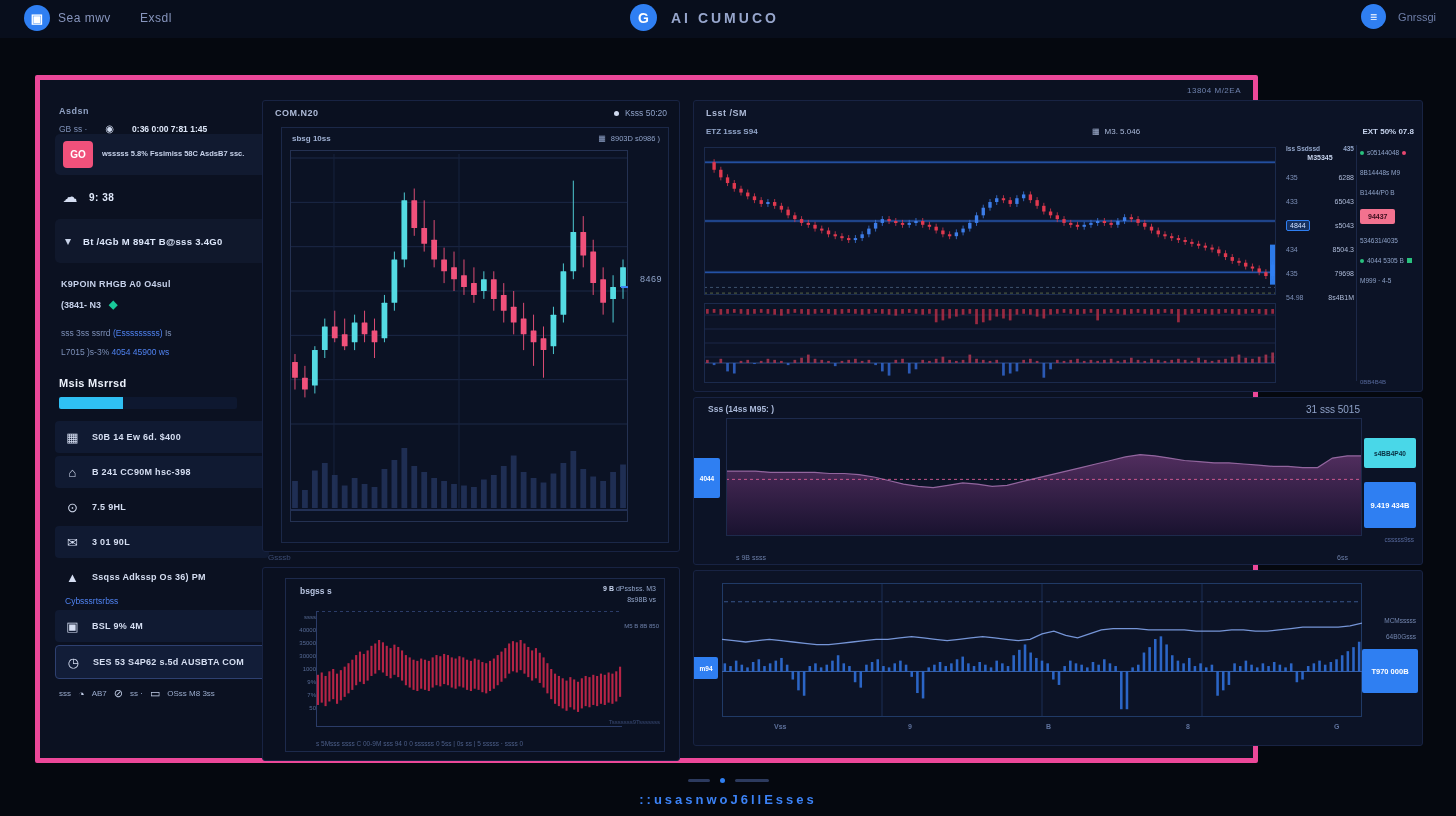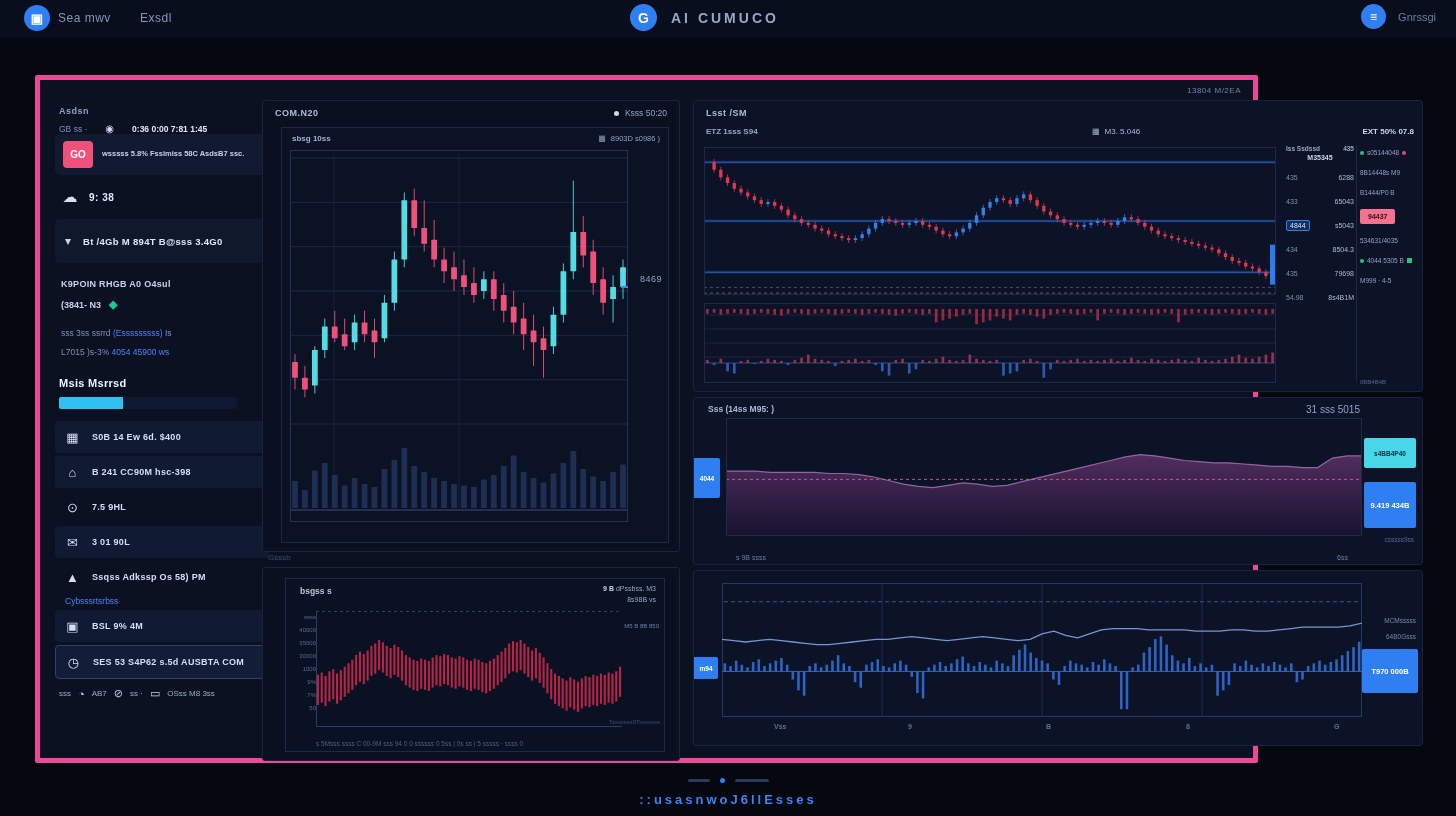--- a/index.html
+++ b/index.html
@@ -221,21 +221,21 @@
         <div class="mi">
           <span class="mi-ico">⊙</span>
           <span class="mi-t">7.5 9HL</span>
         </div>
         <div class="mi bg">
           <span class="mi-ico">✉</span>
           <span class="mi-t">3 01 90L</span>
         </div>
         <div class="mi">
           <span class="mi-ico">▲</span>
-          <span class="mi-t">Ssqss Adkssp Os 58) PM</span>
+          <span class="mi-t">Ssqss Adkssp Os 36) PM</span>
         </div>
         <div class="mi-link">Cybsssrtsrbss</div>
         <div class="mi bg">
           <span class="mi-ico">▣</span>
           <span class="mi-t">BSL 9% 4M</span>
         </div>
         <div class="mi hl">
           <span class="mi-ico">◷</span>
           <span class="mi-t">SES 53 S4P62 s.5d AUSBTA COM</span>
         </div>

